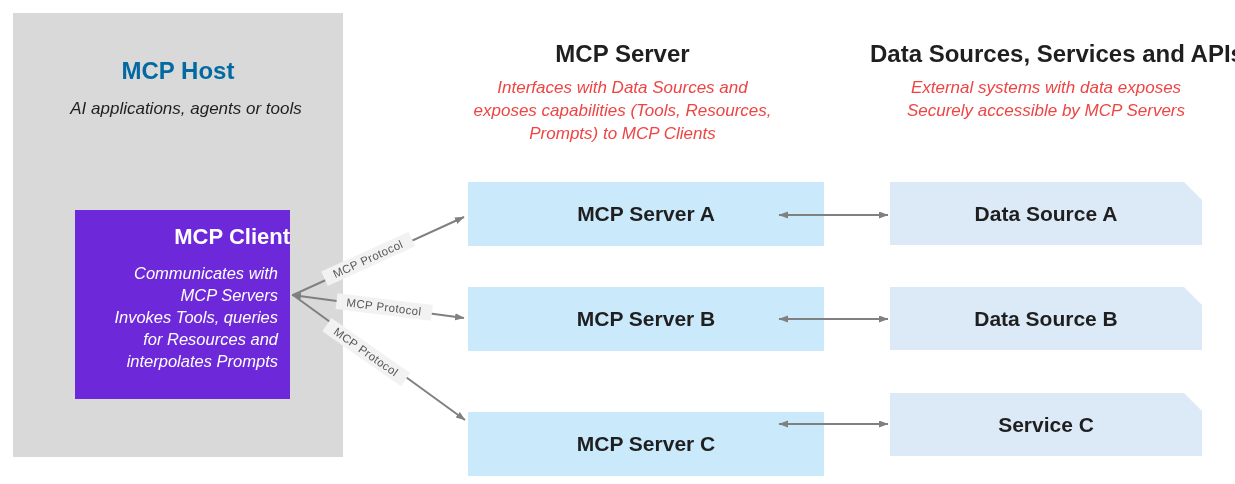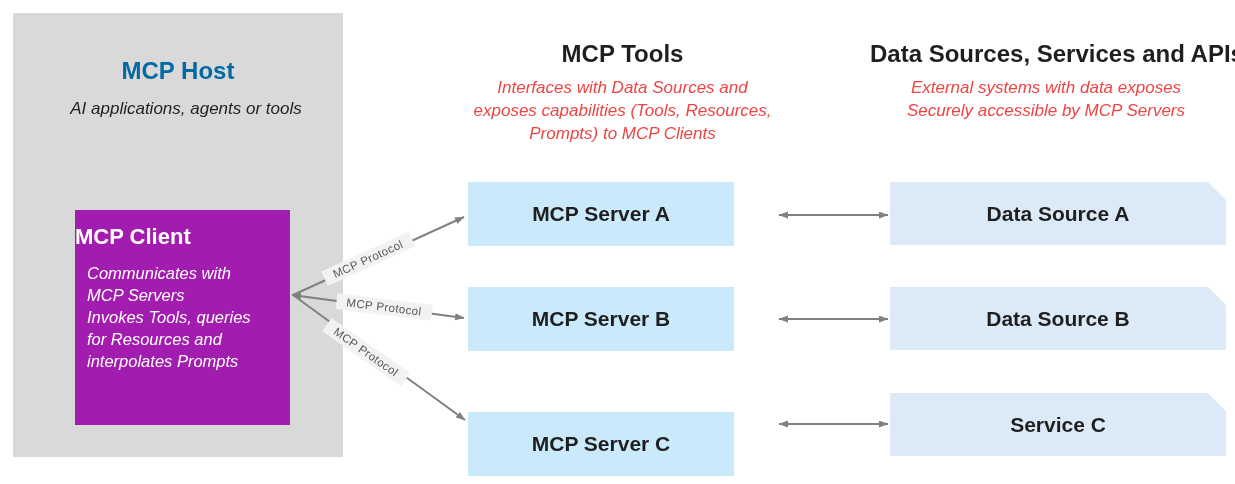--- a/index.html
+++ b/index.html
@@ -25,24 +25,24 @@
     margin: 0; text-align: center;
     font-size: 24px; font-weight: 700; color: #0369a1;
   }
   .host-subtitle {
     position: absolute; left: 0; top: 78px; width: 330px;
     margin: 8px; text-align: center;
     font-size: 17px; font-style: italic; color: #1f1f1f;
   }
   .client-box {
     left: 75px; top: 210px;
-    width: 215px; height: 215px;
-    background: #a21caf;
+    width: 215px; height: 189px;
+    background: #6d28d9;
     color: #ffffff;
-    text-align: left;
+    text-align: right;
   }
   .client-title {
     margin: 14px 0 2px 0;
     font-size: 22px; font-weight: 700;
   }
   .client-body {
     margin: 12px;
     font-size: 16.5px; font-style: italic;
     line-height: 22px;
     white-space: pre-line;
@@ -59,32 +59,32 @@
     margin: 8px 0 0 0;
     font-size: 17px; font-style: italic; color: #ef4444;
     line-height: 23px;
     white-space: pre-line;
   }
   .middle-header { left: 440px; top: 40px; width: 365px; }
   .right-header  { left: 870px; top: 40px; width: 352px; }
 
   
   .server-box {
-    left: 468px; width: 266px; height: 64px;
+    left: 468px; width: 356px; height: 64px;
     background: #cae9fb;
     display: flex; align-items: center; justify-content: center;
     font-size: 21px; font-weight: 600; color: #1f1f1f;
   }
   .server-a { top: 182px; }
   .server-b { top: 287px; }
   .server-c { top: 412px; }
 
   
   .data-box {
-    left: 890px; width: 336px; height: 63px;
+    left: 890px; width: 312px; height: 63px;
     background: #dceaf8;
     display: flex; align-items: center; justify-content: center;
     font-size: 21px; font-weight: 600; color: #1f1f1f;
     clip-path: polygon(0 0, calc(100% - 18px) 0, 100% 18px, 100% 100%, 0 100%);
   }
   .data-a { top: 182px; }
   .data-b { top: 287px; }
   .data-c { top: 393px; }
 
   
@@ -117,21 +117,21 @@
   <div class="abs client-box">
     <h3 class="client-title">MCP Client</h3>
     <p class="client-body">Communicates with
 MCP Servers
 Invokes Tools, queries
 for Resources and
 interpolates Prompts</p>
   </div>
 
   <div class="abs col-header middle-header">
-    <h2 class="col-title">MCP Tools</h2>
+    <h2 class="col-title">MCP Server</h2>
     <p class="col-subtitle">Interfaces with Data Sources and
 exposes capabilities (Tools, Resources,
 Prompts) to MCP Clients</p>
   </div>
 
   <div class="abs col-header right-header">
     <h2 class="col-title">Data Sources, Services and APIs</h2>
     <p class="col-subtitle">External systems with data exposes
 Securely accessible by MCP Servers</p>
   </div>

